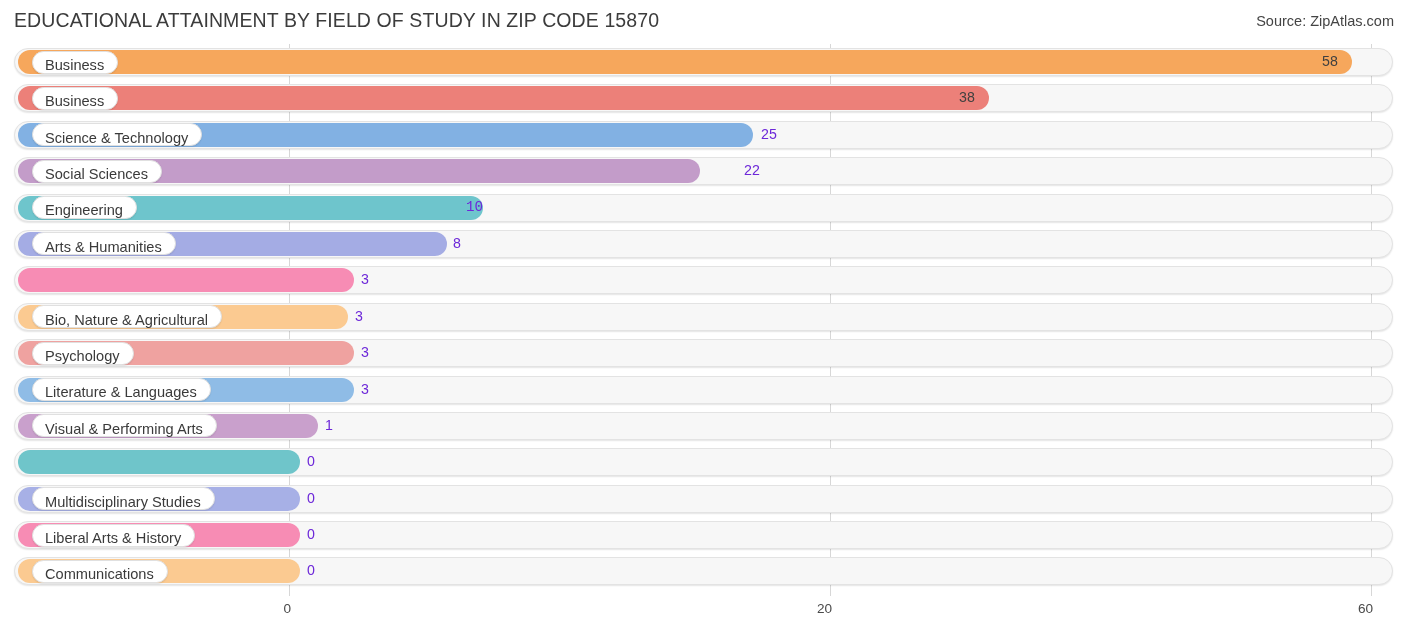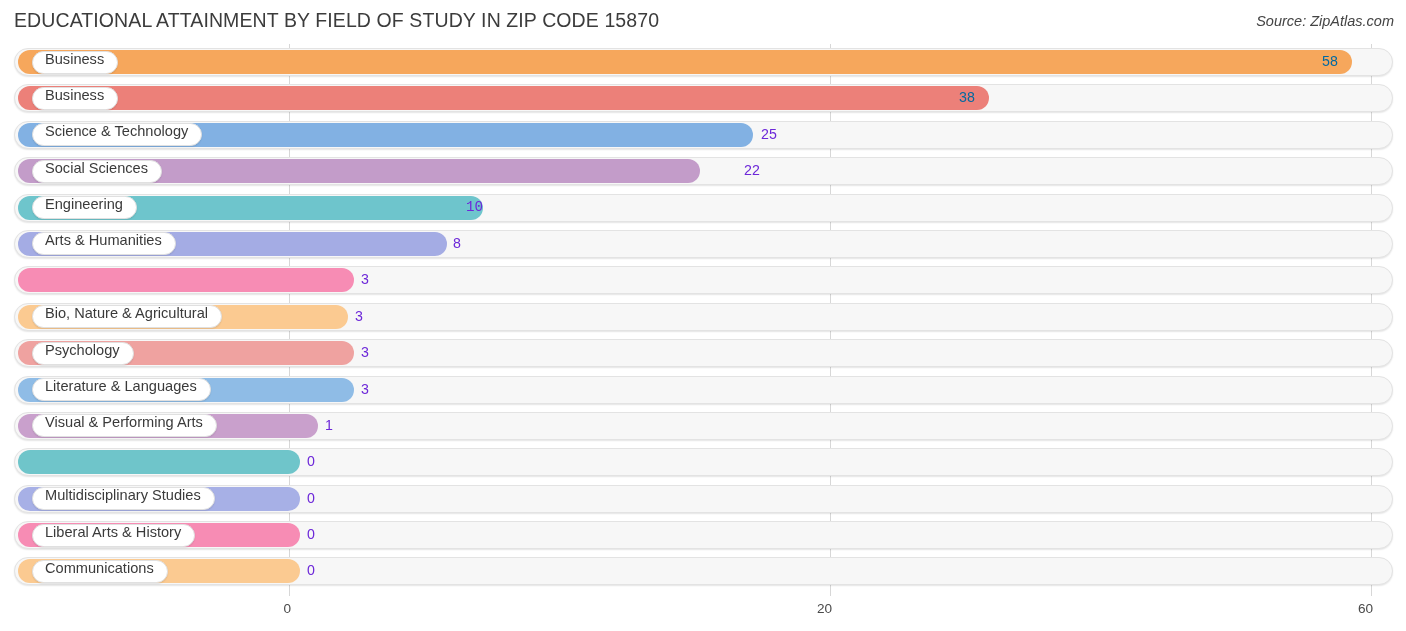--- a/index.html
+++ b/index.html
@@ -29,21 +29,20 @@
     letter-spacing: 0.1px;
     color: #3c3c3c;
     font-weight: 400;
     white-space: nowrap;
   }
   .source {
     position: absolute;
     right: 12px;
     top: 13px;
     font-size: 14.5px;
-    font-style: italic;
     color: #444444;
     white-space: nowrap;
   }
 
   
   .plot {
     position: absolute;
     left: 0;
     top: 44px;
     width: 1406px;
@@ -104,21 +103,21 @@
   .pill {
     position: absolute;
     left: 32px;
     top: 6.5px;
     height: 23px;
     background: #ffffff;
     border: 1px solid #e0e0e0;
     border-radius: 12px;
     box-sizing: border-box;
     display: flex;
-    align-items: flex-start;
+    align-items: flex-end;
     padding: 0 13px 0 12px;
     box-shadow: 0 1px 1.5px rgba(0,0,0,0.09);
   }
   .pill-label {
     font-size: 14.6px;
     color: #3a3a3a;
     white-space: nowrap;
     line-height: 1;
   }
 
@@ -128,21 +127,21 @@
     top: 10px;
     font-size: 14.2px;
     color: #6d28d9;
     white-space: nowrap;
     line-height: 1;
   }
   .value-in {
     position: absolute;
     top: 10px;
     font-size: 14.2px;
-    color: #0369a1;
+    color: #404040;
     white-space: nowrap;
     line-height: 1;
   }
 
   
   .axis {
     position: absolute;
     left: 0;
     top: 599px;
     width: 1406px;

